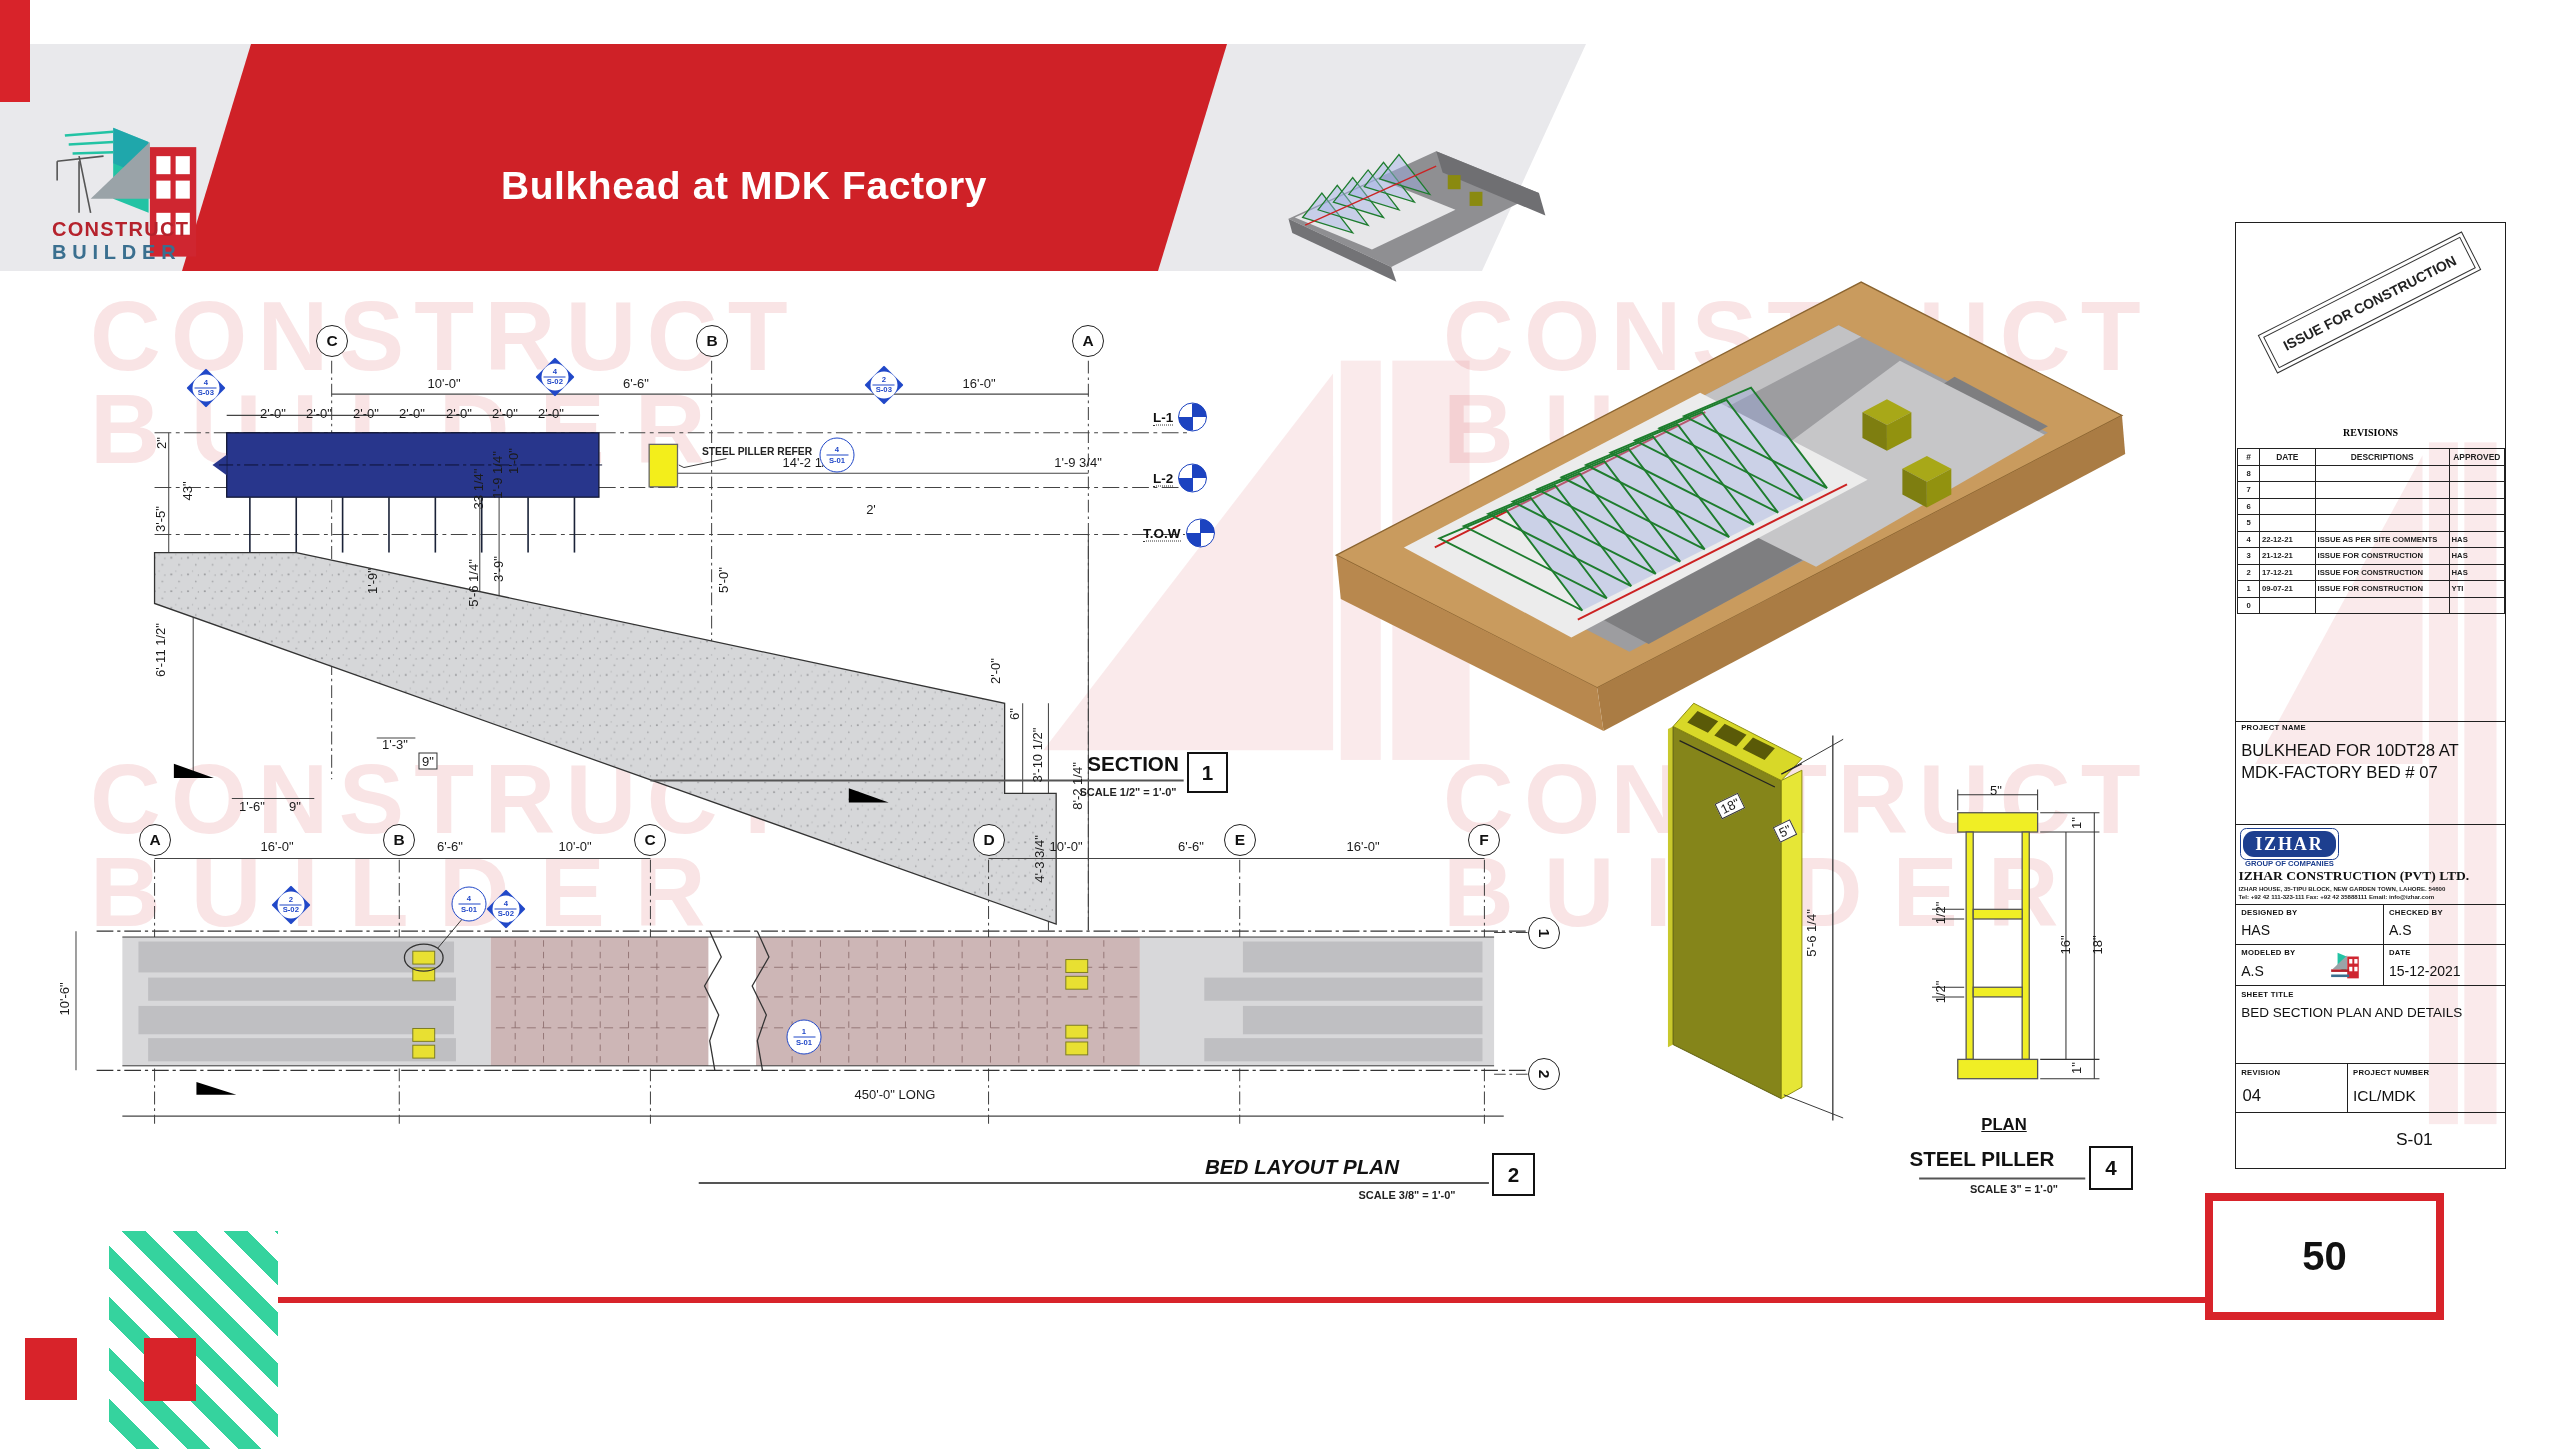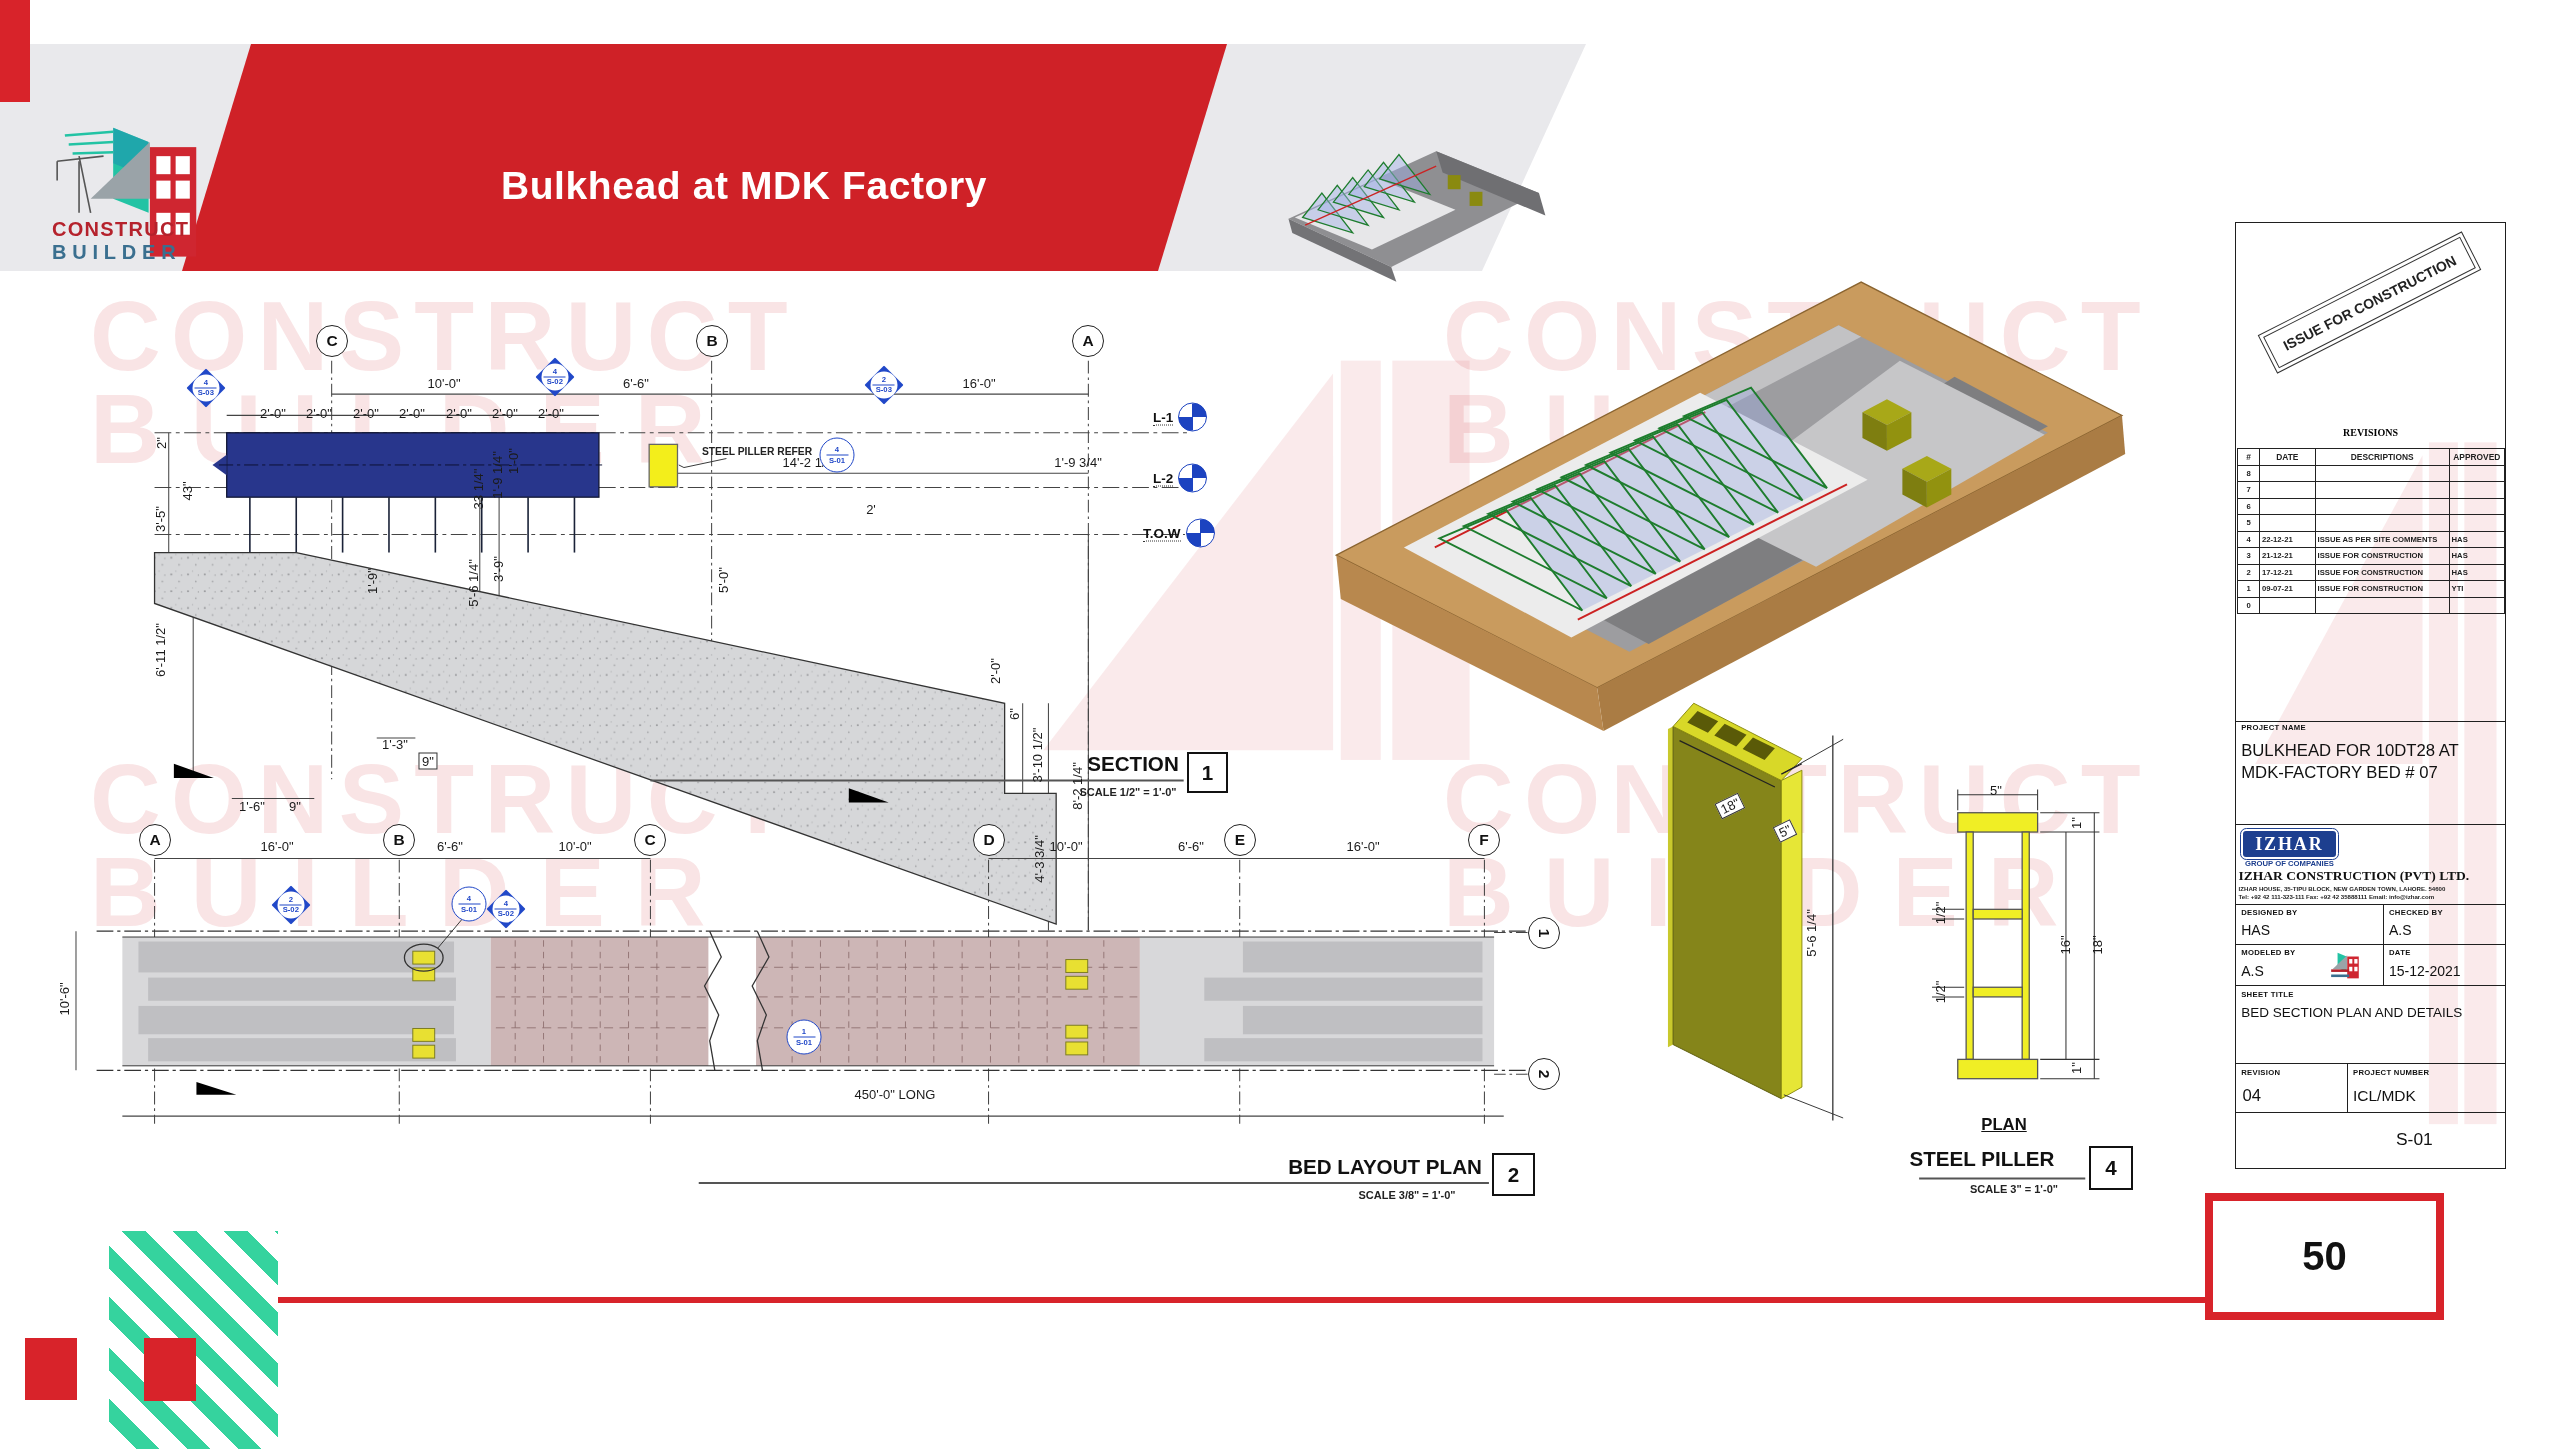--- a/index.html
+++ b/index.html
@@ -56,21 +56,21 @@
   .stampi{position:absolute;inset:2.6px;border:1px solid #333;display:flex;align-items:center;
     justify-content:center;font-size:14px;font-weight:700;color:#222;white-space:nowrap;}
   #rev-title{position:absolute;top:204px;width:100%;text-align:center;font-size:10px;font-weight:700;font-family:Liberation Serif, serif;}
   #revtable{position:absolute;top:225px;left:1.3px;border-collapse:collapse;}
   #revtable th,#revtable td{border:1px solid #222;font-size:7.7px;font-weight:700;color:#222;
     padding:0 1.9px;height:15.5px;white-space:nowrap;overflow:hidden;}
   #revtable th{text-align:center;font-size:8.4px;}
   .val-lg{position:absolute;font-size:18px;font-weight:500;color:#111;}
   .val-md{position:absolute;font-size:14px;font-weight:500;color:#111;}
   #izhar-logo{position:absolute;width:97px;height:30px;border:1.9px solid #1d3f8f;border-radius:6.4px;background:#fff;}
-  #izhar-logo .in{position:absolute;inset:1.9px;background:#1d3f8f;border-radius:3px;color:#fff;
+  #izhar-logo .in{position:absolute;inset:1.9px;background:#1d3f8f;border-radius:11px;color:#fff;
     display:flex;align-items:center;justify-content:center;font-family:"Liberation Serif",serif;
     font-weight:700;font-size:18px;letter-spacing:1.9px;text-align:center;}
   .serifb{font-family:"Liberation Serif",serif;font-weight:700;}
   .vline{position:absolute;background:#1f1f1f;}
   
   #foot-line{left:277px;top:1297px;width:1932px;height:5.8px;background:#d8232a;}
   #page-box{left:2205px;top:1193px;width:223px;height:111px;background:#fff;border:8.4px solid #d8232a;
     display:flex;align-items:center;justify-content:center;font-size:40px;font-weight:700;color:#111;}
   #stripes{left:109px;top:1231px;width:169px;height:218px;
     background:repeating-linear-gradient(45deg,#ffffff 0 19.3px,#35d39e 19.3px 36px);}
@@ -513,21 +513,21 @@
     <div class="lvl" style="left: 1143px; top: 533px;">
       <span class="lbl">T.O.W</span>
       <span class="sym"></span>
     </div>
   </div>
 
 <div class="dtitle" style="left:1133px;top:764px;">SECTION</div>
 <div class="dscale" style="left:1128px;top:792px;">SCALE 1/2" = 1'-0"</div>
 <div class="numbox" style="left:1187px;top:752px;width:37px;height:37px;">1</div>
 
-<div class="dtitle" style="left:1385px;top:1167px;">BED LAYOUT PLAN</div>
+<div class="dtitle" style="left:1302px;top:1167px;font-style:italic;">BED LAYOUT PLAN</div>
 <div class="dscale" style="left:1407px;top:1195px;">SCALE 3/8" = 1'-0"</div>
 <div class="numbox" style="left:1492px;top:1153px;width:39px;height:39px;">2</div>
 
 <div class="dtitle" style="left:1982px;top:1159px;">STEEL PILLER</div>
 <div class="dscale" style="left:2014px;top:1189px;">SCALE 3" = 1'-0"</div>
 <div class="numbox" style="left:2089px;top:1146px;width:40px;height:40px;">4</div>
 <div class="planlbl" style="left:2004px;top:1109px;">PLAN</div>
 <div class="note" style="left:757px;top:451px;">STEEL PILLER REFER</div>
 
 <div class="abs" id="tblock">

